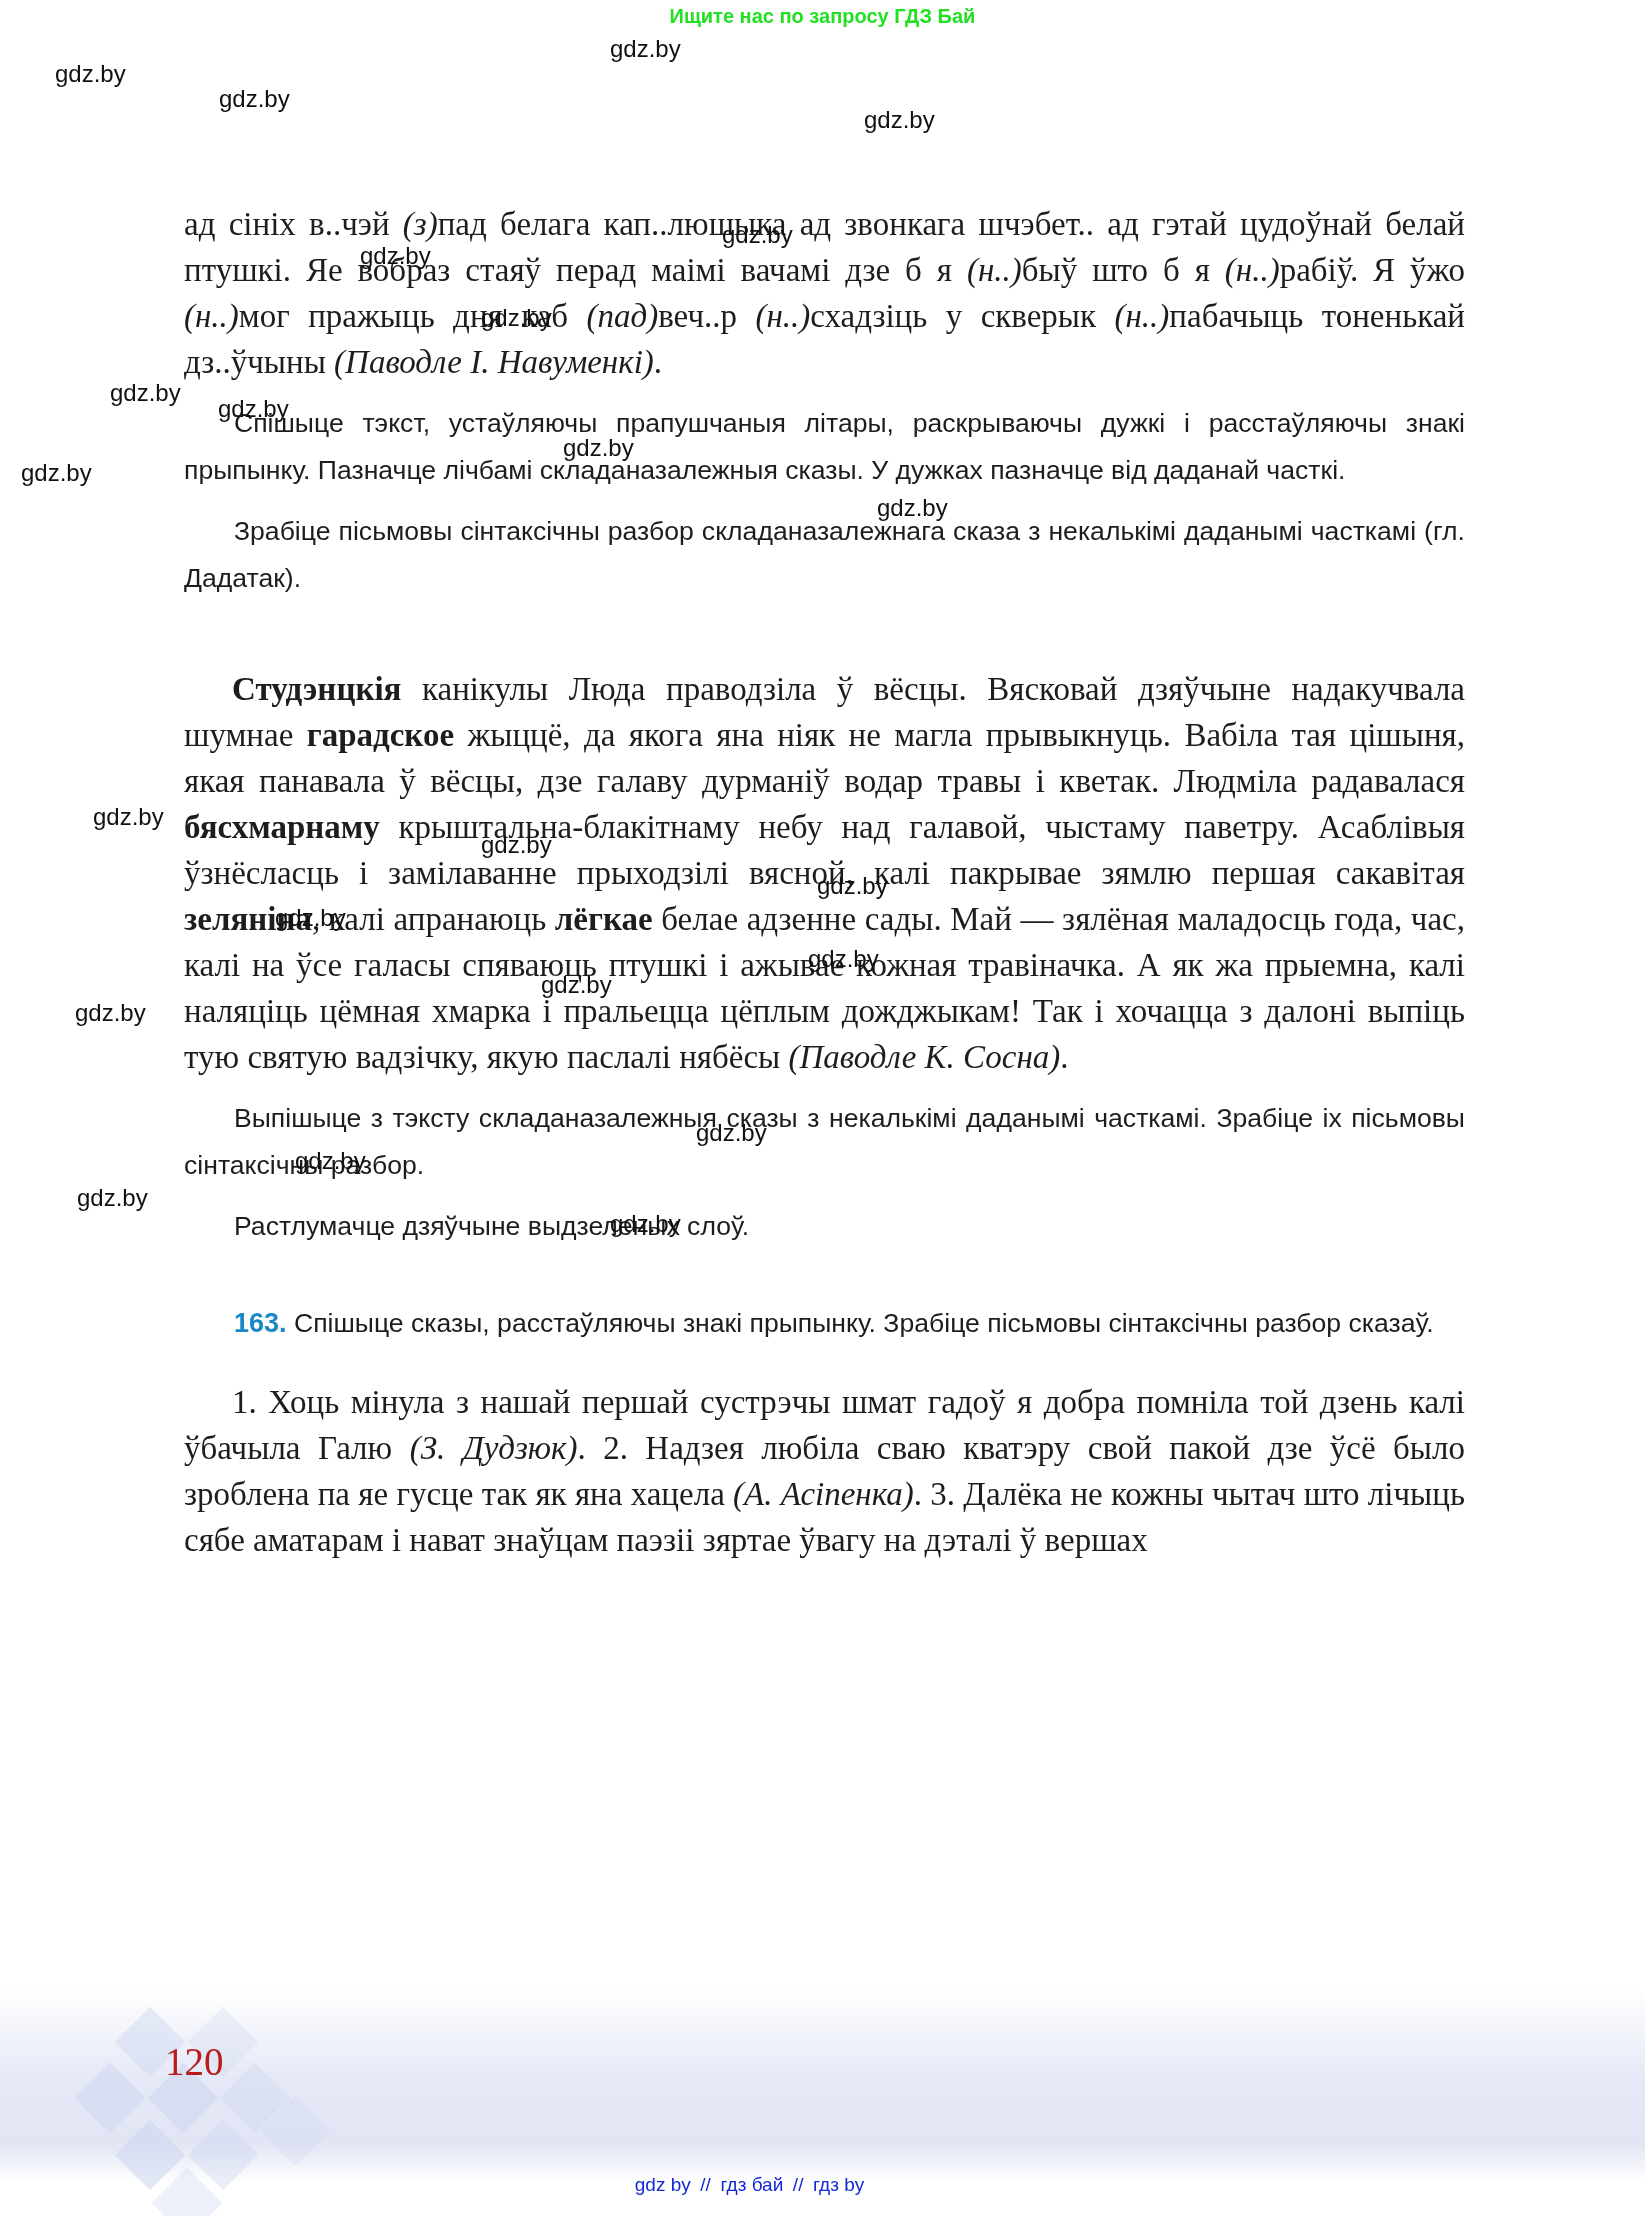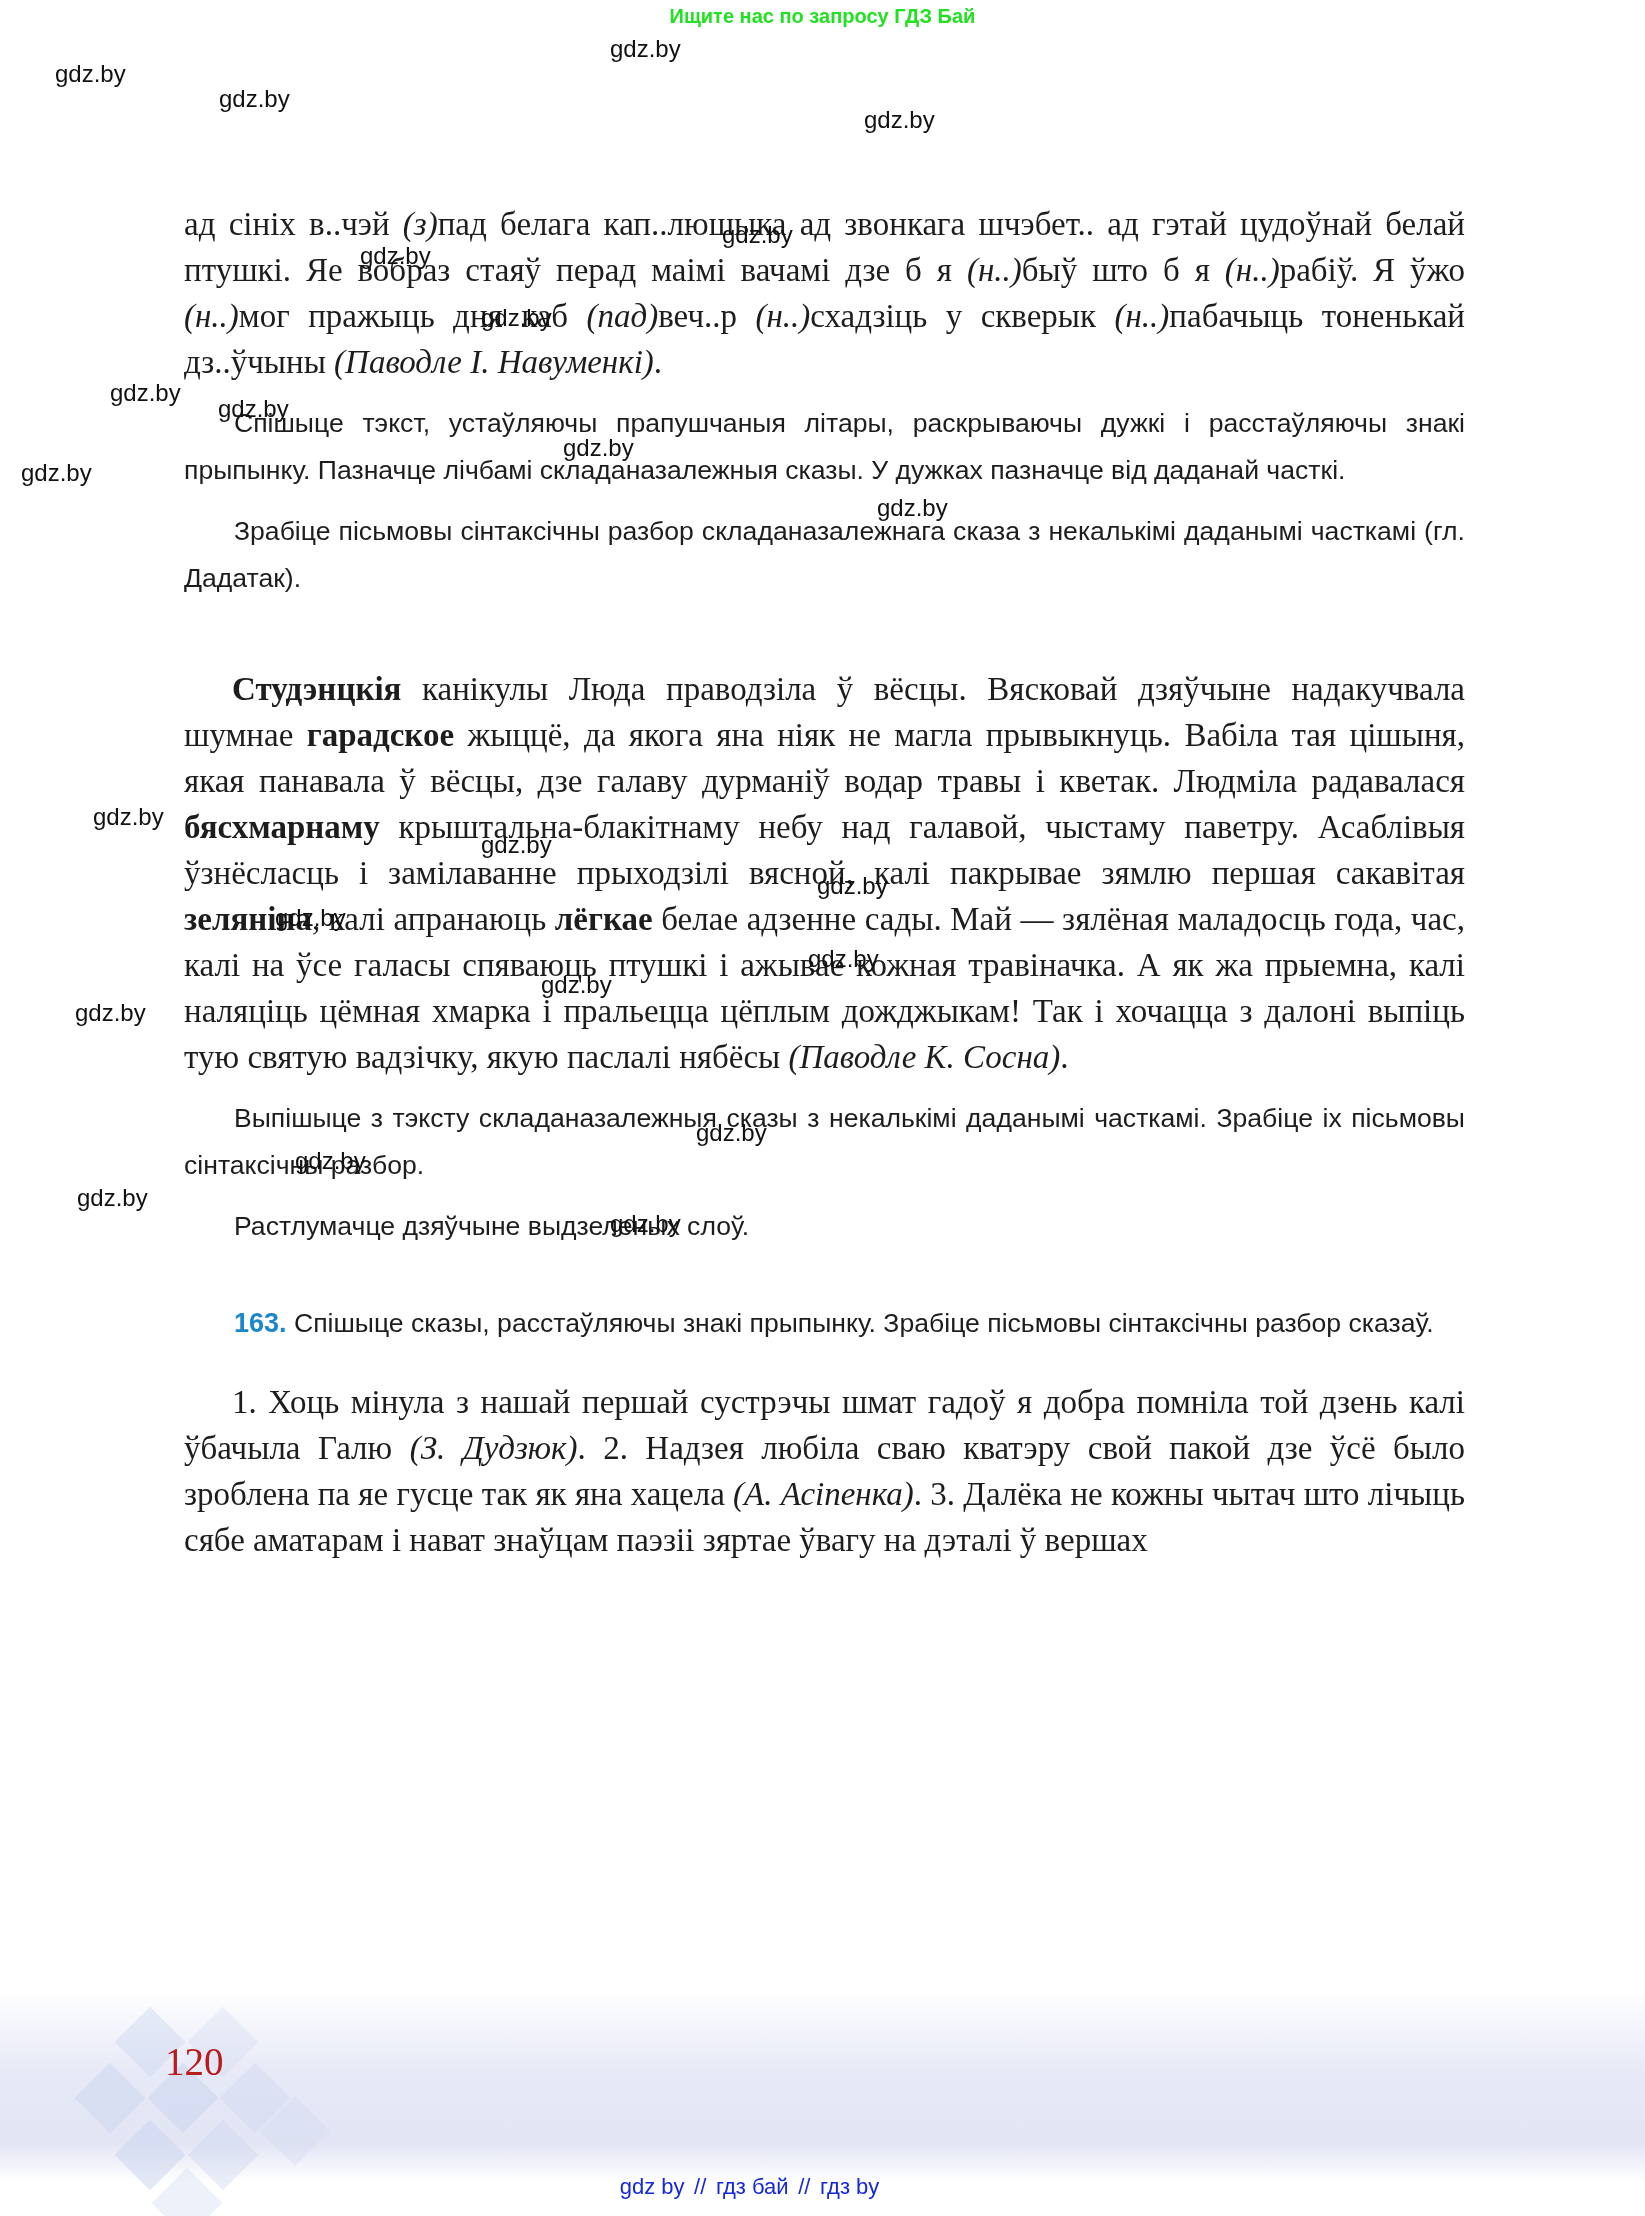--- a/index.html
+++ b/index.html
@@ -124,21 +124,21 @@
   }
 
   
   #footer-links {
     position: absolute;
     left: 0;
     top: 2174px;
     width: 1499px;
     text-align: center;
     font-family: "Liberation Sans", sans-serif;
-    font-size: 22px;
+    font-size: 19px;
     color: #1528d8;
   }
   #footer-links span { margin: 0 4.8px; }
 
   
   .wm {
     position: absolute;
     font-family: "Liberation Sans", sans-serif;
     font-size: 24px;
     color: #111111;

